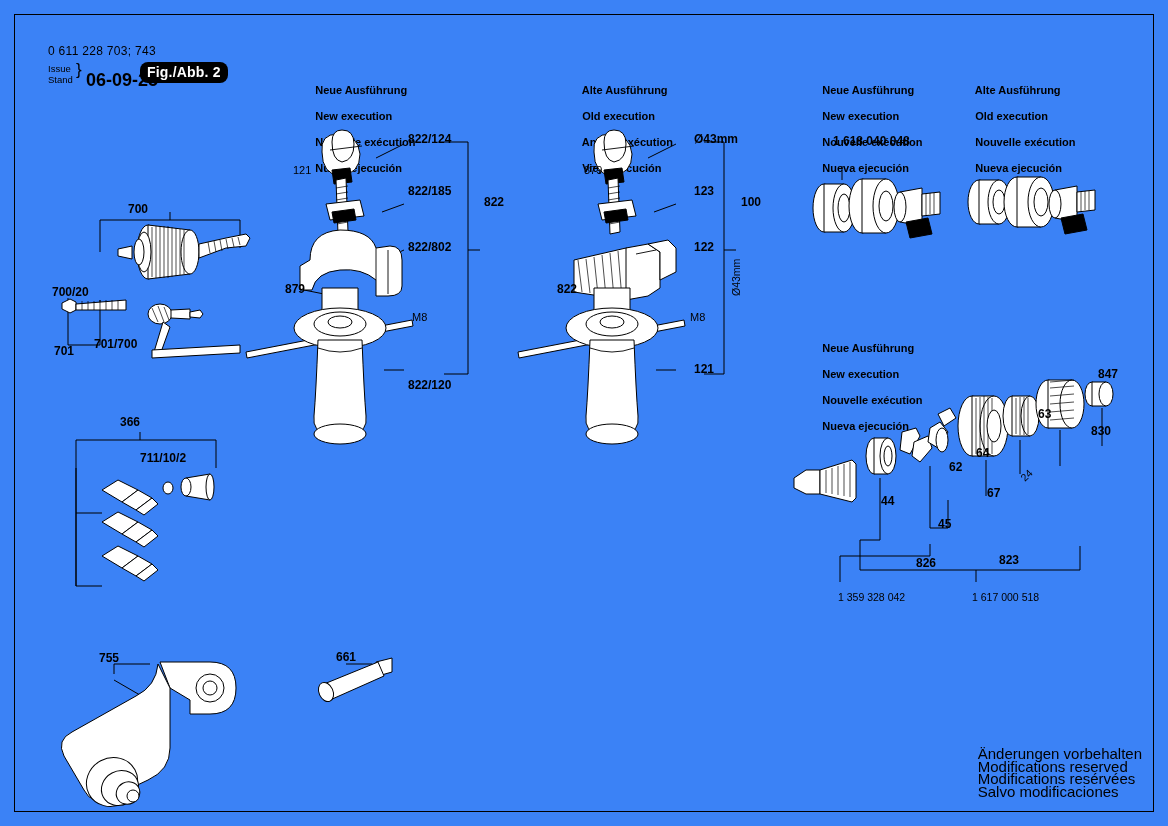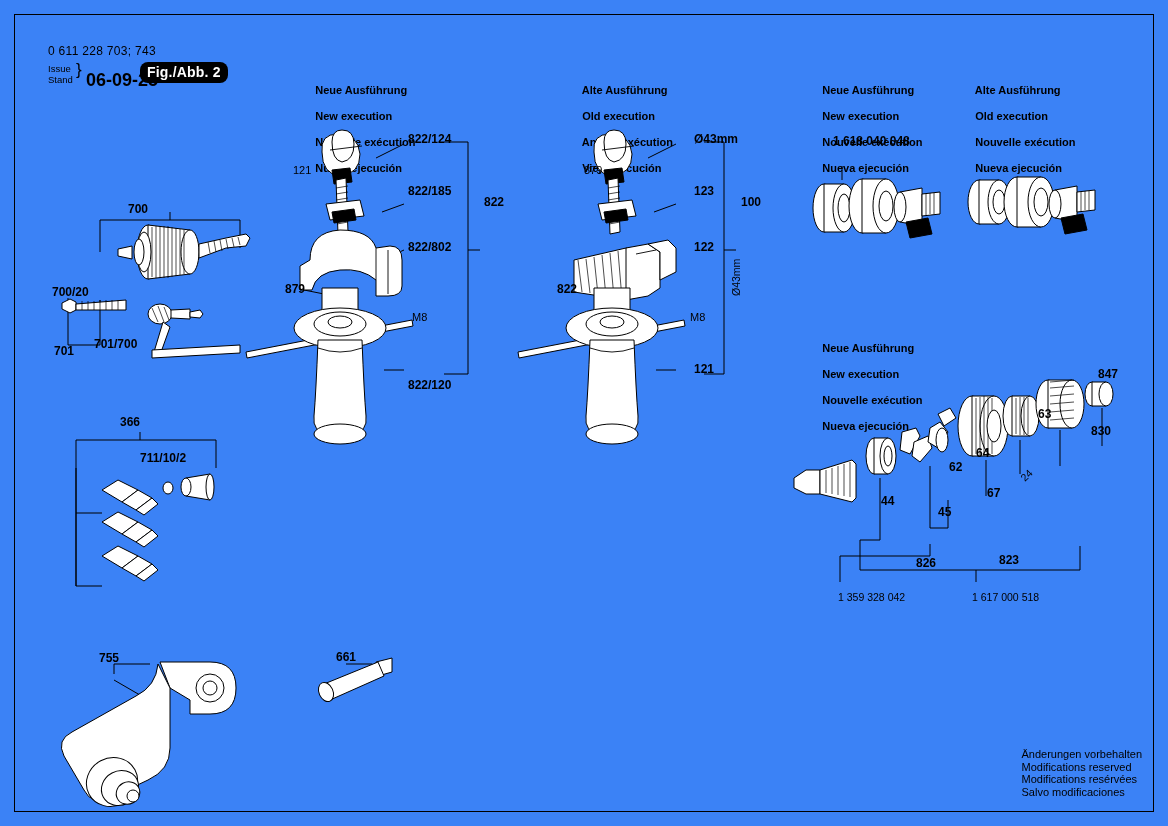--- a/index.html
+++ b/index.html
@@ -86,21 +86,21 @@
     font-weight: bold;
     padding: 2px 7px 3px 7px;
     letter-spacing: 0.2px;
     border-radius: 8px;
   }
   .footer {
     position: absolute;
     right: 26px;
     bottom: 28px;
     text-align: left;
-    font-size: 11px;
+    font-size: 15px;
     line-height: 12.5px;
   }
   .rot90 {
     transform-origin: 0 0;
     transform: rotate(-90deg);
   }
   .rot45 {
     transform-origin: 0 0;
     transform: rotate(-45deg);
   }
@@ -512,21 +512,21 @@
     <path class="dline" d="M80 200 L300 200 M300 200 L300 176"></path>
     <path class="dline" d="M196 200 L196 212"></path>
 
     <path class="dline" d="M60 186 L60 212 M60 186 L150 186 M150 186 L150 174"></path>
   </svg>
 
   <div class="num" style="left:1098px; top:368px;">847</div>
   <div class="num" style="left:1038px; top:408px;">63</div>
   <div class="num" style="left:976px; top:447px;">64</div>
   <div class="num" style="left:949px; top:461px;">62</div>
-  <div class="num" style="left:938px; top:506px;">45</div>
+  <div class="num" style="left:938px; top:518px;">45</div>
   <div class="num" style="left:881px; top:495px;">44</div>
   <div class="num" style="left:987px; top:487px;">67</div>
   <div class="num" style="left:1091px; top:425px;">830</div>
   <div class="num" style="left:999px; top:554px;">823</div>
   <div class="num" style="left:916px; top:557px;">826</div>
   <div class="smallnum rot45" style="left:1018px; top:475px;">24</div>
   <div class="smallnum" style="left:838px; top:591px;">1 359 328 042</div>
   <div class="smallnum" style="left:972px; top:591px;">1 617 000 518</div>
 
   <div class="footer">

